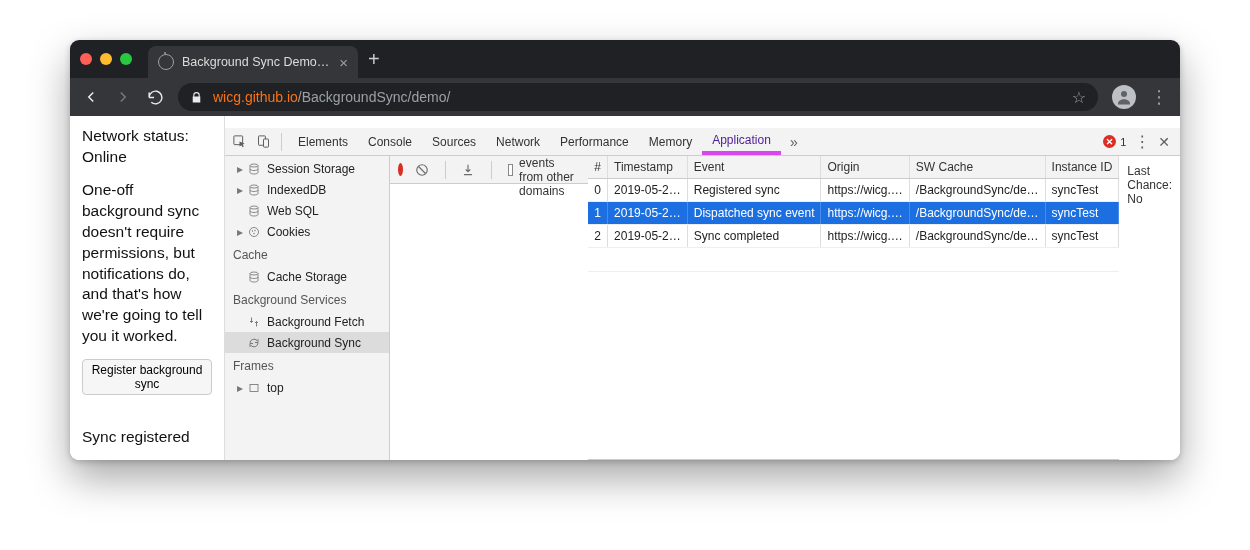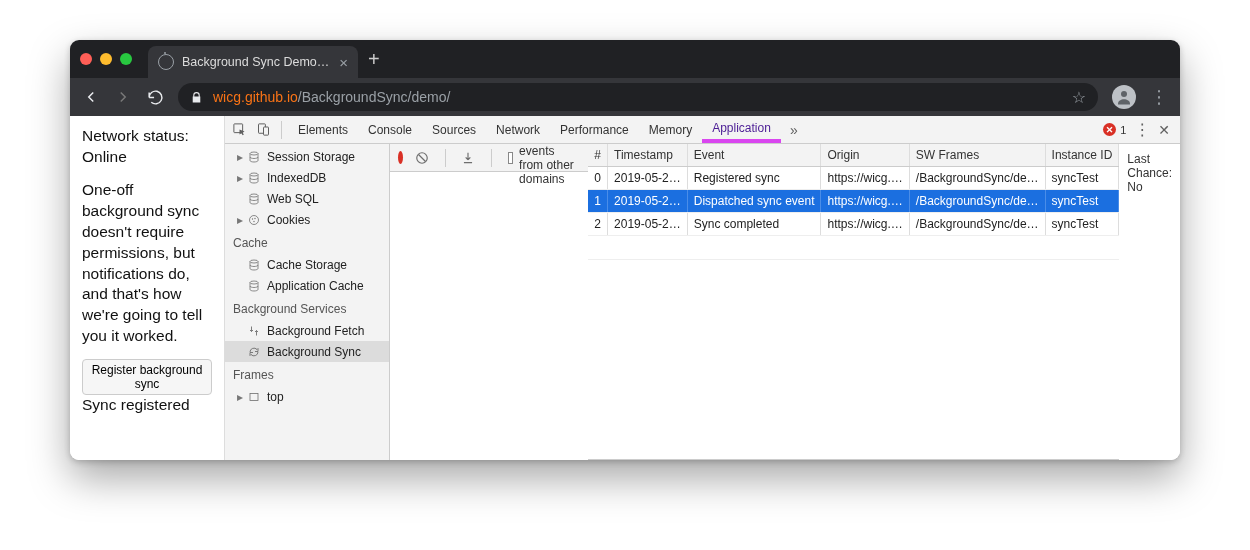--- a/index.html
+++ b/index.html
@@ -106,30 +106,31 @@
     line-height:1.35;
     border-right:1px solid #ddd;
   }
   .page p { margin-bottom:12px; }
   .page button.reg {
     font-size:12px;
     background:#f6f6f6;
     border:1px solid #ccc;
     border-radius:4px;
     padding:3px 8px;
-    margin-bottom:0;
+    margin-bottom:32px;
   }
   
   .devtools {
     flex:1;
     display:flex;
     flex-direction:column;
     font-size:12px;
     color:#333;
     font-family: "Helvetica Neue", Arial, sans-serif;
+    margin-top: 12px;
   }
   .dt-tabs {
     height:28px;
     border-bottom:1px solid #ccc;
     display:flex;
     align-items:center;
     padding:0 4px;
     gap:2px;
     background:#f3f3f3;
   }
@@ -357,30 +358,20 @@
               <div class="tree-item">
                 <span class="tico">
                   <svg width="12" height="12" viewBox="0 0 24 24" fill="none" stroke="#6e6e6e" stroke-width="1.6">
                     <ellipse cx="12" cy="5" rx="8" ry="3"></ellipse>
                     <path d="M4 5v7c0 1.7 3.6 3 8 3s8-1.3 8-3V5"></path>
                     <path d="M4 12v7c0 1.7 3.6 3 8 3s8-1.3 8-3v-7"></path>
                   </svg>
                 </span>
                 <span>Cache Storage</span>
               </div>
-              <div class="tree-item">
-                <span class="tico">
-                  <svg width="12" height="12" viewBox="0 0 24 24" fill="none" stroke="#6e6e6e" stroke-width="1.6">
-                    <ellipse cx="12" cy="5" rx="8" ry="3"></ellipse>
-                    <path d="M4 5v7c0 1.7 3.6 3 8 3s8-1.3 8-3V5"></path>
-                    <path d="M4 12v7c0 1.7 3.6 3 8 3s8-1.3 8-3v-7"></path>
-                  </svg>
-                </span>
-                <span>Application Cache</span>
-              </div>
             </div>
           <div class="tree-head">Background Services</div>
           <div id="bg-items">
               <div class="tree-item">
                 <span class="tico">
                   <svg width="12" height="12" viewBox="0 0 24 24" fill="none" stroke="#6e6e6e" stroke-width="1.8">
                     <path d="M7 3v10m0 0l-3-3m3 3l3-3M17 21V11m0 0l-3 3m3-3l3 3"></path>
                   </svg>
                 </span>
                 <span>Background Fetch</span>
@@ -440,21 +431,21 @@
                   <col class="c-or">
                   <col class="c-sw">
                   <col class="c-id">
               </colgroup>
               <thead>
                   <tr id="thead-row">
                     <th>#</th>
                     <th>Timestamp</th>
                     <th>Event</th>
                     <th>Origin</th>
-                    <th>SW Frames</th>
+                    <th>SW Cache</th>
                     <th>Instance ID</th>
                   </tr>
                 </thead>
               <tbody id="tbody">
                   <tr>
                     <td>0</td>
                     <td>2019-05-2…</td>
                     <td>Registered sync</td>
                     <td>https://wicg.…</td>
                     <td>/BackgroundSync/de…</td>

